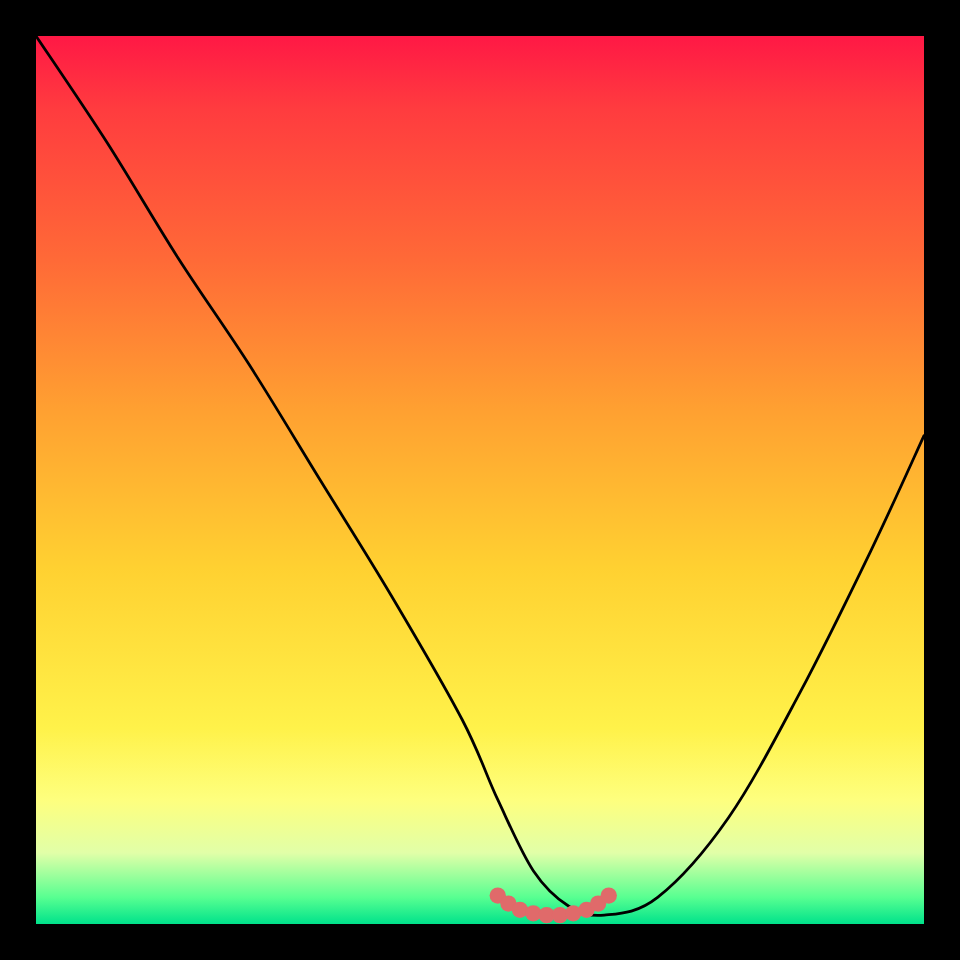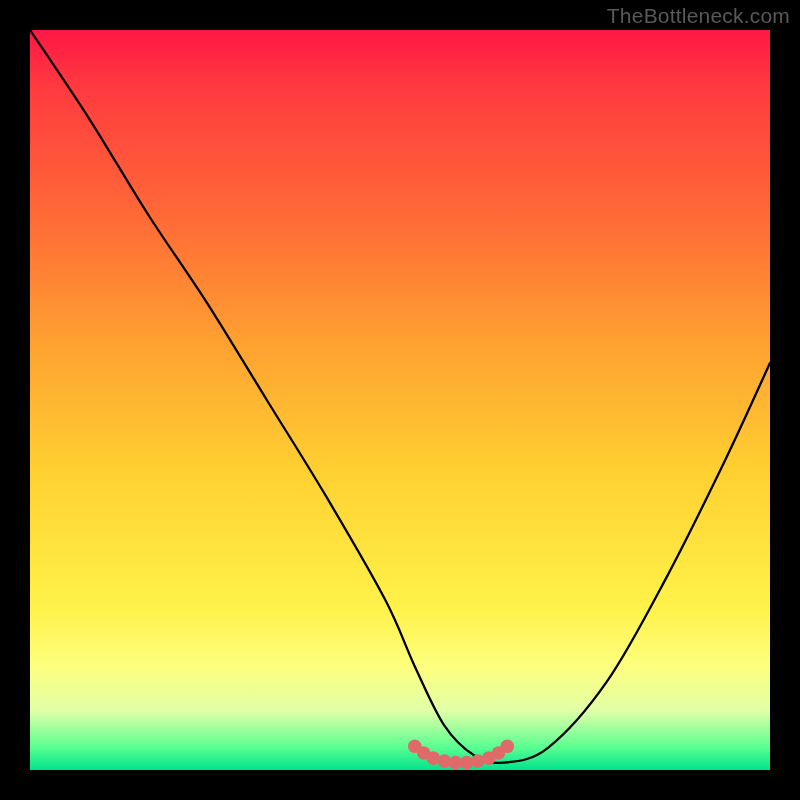--- a/index.html
+++ b/index.html
@@ -61,21 +61,20 @@
     width: 740px;
     height: 740px;
     overflow: visible;
   }
 </style>
 </head>
 <body>
 
 <div class="frame">
 
-  <div class="watermark">TheBottleneck.com</div>
 
   <div class="plot-area">
     <div class="gradient-bg"></div>
     <svg class="curve" viewBox="0 0 740 740" preserveAspectRatio="none">
       <path id="curve-path" fill="none" stroke="#000000" stroke-width="2.3" stroke-linecap="round" stroke-linejoin="round" d="M 0.00 0.00 C 9.87 14.80, 39.47 57.97, 59.20 88.80 C 78.93 119.63, 98.67 154.17, 118.40 185.00 C 138.13 215.83, 157.87 242.97, 177.60 273.80 C 197.33 304.63, 217.07 337.93, 236.80 370.00 C 256.53 402.07, 276.27 432.90, 296.00 466.20 C 315.73 499.50, 340.40 541.43, 355.20 569.80 C 370.00 598.17, 374.93 615.43, 384.80 636.40 C 394.67 657.37, 404.53 680.80, 414.40 695.60 C 424.27 710.40, 434.13 719.03, 444.00 725.20 C 453.87 731.37, 461.27 733.83, 473.60 732.60 C 485.93 731.37, 500.73 731.37, 518.00 717.80 C 535.27 704.23, 557.47 679.57, 577.20 651.20 C 596.93 622.83, 616.67 584.60, 636.40 547.60 C 656.13 510.60, 678.33 464.97, 695.60 429.20 C 712.87 393.43, 732.60 349.03, 740.00 333.00"></path>
       <g id="marker-group">
           <circle cx="384.80" cy="716.32" r="6.8" fill="#e06a6a" stroke="#d24f4f" stroke-width="0"></circle>
           <circle cx="393.68" cy="722.98" r="6.8" fill="#e06a6a" stroke="#d24f4f" stroke-width="0"></circle>
           <circle cx="403.30" cy="728.16" r="6.8" fill="#e06a6a" stroke="#d24f4f" stroke-width="0"></circle>
           <circle cx="414.40" cy="731.12" r="6.8" fill="#e06a6a" stroke="#d24f4f" stroke-width="0"></circle>

